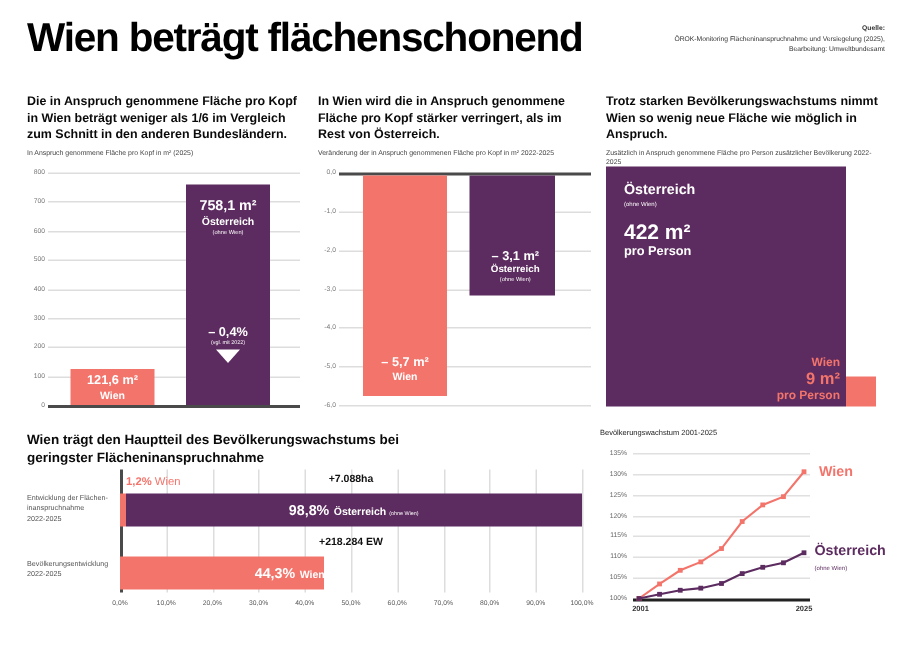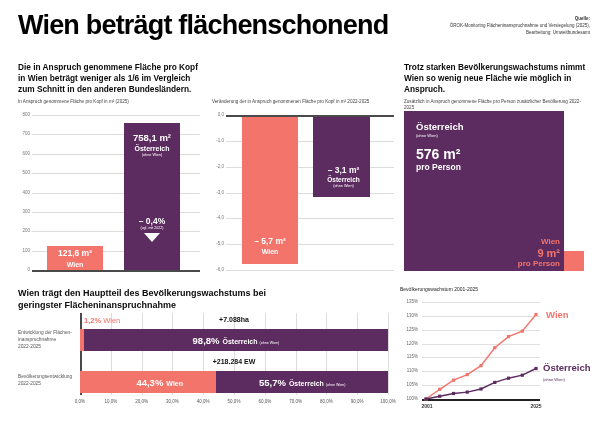--- a/index.html
+++ b/index.html
@@ -72,21 +72,21 @@
   .ann-row { position:absolute; left:0; right:0; z-index:2; }
   .hwien-lab { position:absolute; left:4px; top:0; font-size:7.5px; color:#F3746B; }
   .hwien-lab .p { font-weight:800; }
   .htotal { position:absolute; left:0; right:0; top:0; text-align:center; font-size:7px; font-weight:600; color:#111; }
   .hbar { position:absolute; left:0; width:100%; height:22px; display:flex; z-index:1; }
   .seg { height:100%; display:flex; align-items:center; justify-content:center; overflow:visible; white-space:nowrap; }
   .seg .inner { display:flex; align-items:baseline; color:#fff; }
   .seg .p { font-size:9.5px; font-weight:800; }
   .seg .n { font-size:7px; font-weight:700; margin-left:3px; }
   .seg .s { font-size:3.6px; margin-left:2px; }
-  .seg-left { justify-content:center; padding-left:23px; }
+  .seg-left { justify-content:flex-end; padding-left:23px; }
   .xtick { position:absolute; transform:translateX(-50%); font-size:4.5px; color:#555; top:86px; z-index:0; }
 
   
   .line-region { position:absolute; left:400px; top:286px; width:196px; height:130px; }
   .line-title { font-size:5px; color:#222; }
   .lplot { position:absolute; left:22px; top:16px; width:118px; height:97px; }
   .lgrid { position:absolute; left:0; right:0; height:1px; background:#e0e0e0; }
   .lgrid.dark { height:1.6px; background:#222; }
   .l-ylab { position:absolute; left:0; width:18px; text-align:right; font-size:4.5px; color:#666; }
   .l-xlab { position:absolute; transform:translateX(-50%); top:117px; font-size:5px; font-weight:700; color:#333; }
@@ -148,20 +148,21 @@
           <div class="ytick" style="top: 113.25px;">200</div>
           <div class="hline" style="top: 135.625px;"></div>
           <div class="ytick" style="top: 132.625px;">100</div>
           <div class="hline dark" style="top: 155px;"></div>
           <div class="ytick" style="top: 152px;">0</div>
         </div>
     </div>
   </div>
 
   <div class="col col-2">
+    <h2>In Wien wird die in Anspruch genommene Fläche pro Kopf stärker verringert, als im Rest von Österreich.</h2>
     <div class="subtitle">Veränderung der in Anspruch genommenen Fläche pro Kopf in m² 2022-2025</div>
     <div class="chartbox">
       <div class="vplot" id="c2-plot">
         <div class="vbar2 coral-bg" id="c2-bar0" style="left: 16px; width: 56px; height: 147.25px;">
           <div class="barlab" style="left:0;right:0;bottom:8px;">
             <div class="mid-val">– 5,7 m²</div>
             <div class="cat">Wien</div>
           </div>
         </div>
         <div class="vbar2 purple-bg" id="c2-bar1" style="left: 87px; width: 57px; height: 80.0833px;">
@@ -190,21 +191,21 @@
   </div>
 
   <div class="col col-3">
     <h2>Trotz starken Bevölkerungswachstums nimmt Wien so wenig neue Fläche wie möglich in Anspruch.</h2>
     <div class="subtitle">Zusätzlich in Anspruch genommene Fläche pro Person zusätzlicher Bevölkerung 2022-2025</div>
     <div class="chartbox" style="top:49px;">
       <div class="sq-wrap">
         <div class="big-square">
           <div class="nm">Österreich</div>
           <div class="sub">(ohne Wien)</div>
-          <div class="val">576 m²</div>
+          <div class="val">422 m²</div>
           <div class="unit">pro Person</div>
         </div>
         <div class="small-square" id="c3-wien-square" style="width: 20px; height: 20px; left: 160px; top: 140px;"></div>
         <div class="wien-area-label">
           <div class="nm">Wien</div>
           <div class="val">9 m²</div>
           <div class="unit">pro Person</div>
         </div>
       </div>
     </div>
@@ -241,27 +242,20 @@
 
       <div class="ann-row" style="top:45px;">
         <div class="htotal">+218.284 EW</div>
       </div>
 
       <div class="hbar" style="top:58px;">
         <div class="seg seg-left coral-bg" id="c4-bar1-wien" style="width: 44.3%;">
           <div class="inner">
             <span class="p">44,3%</span>
             <span class="n">Wien</span>
-          </div>
-        </div>
-        <div class="seg purple-bg" id="c4-bar1-oe" style="width: 55.7%;">
-          <div class="inner">
-            <span class="p">55,7%</span>
-            <span class="n">Österreich</span>
-            <span class="s">(ohne Wien)</span>
           </div>
         </div>
       </div>
     <div class="vline dark" style="left: 0%;"></div>
         <div class="xtick" style="left: 0%;">0,0%</div>
         <div class="vline" style="left: 10%;"></div>
         <div class="xtick" style="left: 10%;">10,0%</div>
         <div class="vline" style="left: 20%;"></div>
         <div class="xtick" style="left: 20%;">20,0%</div>
         <div class="vline" style="left: 30%;"></div>

